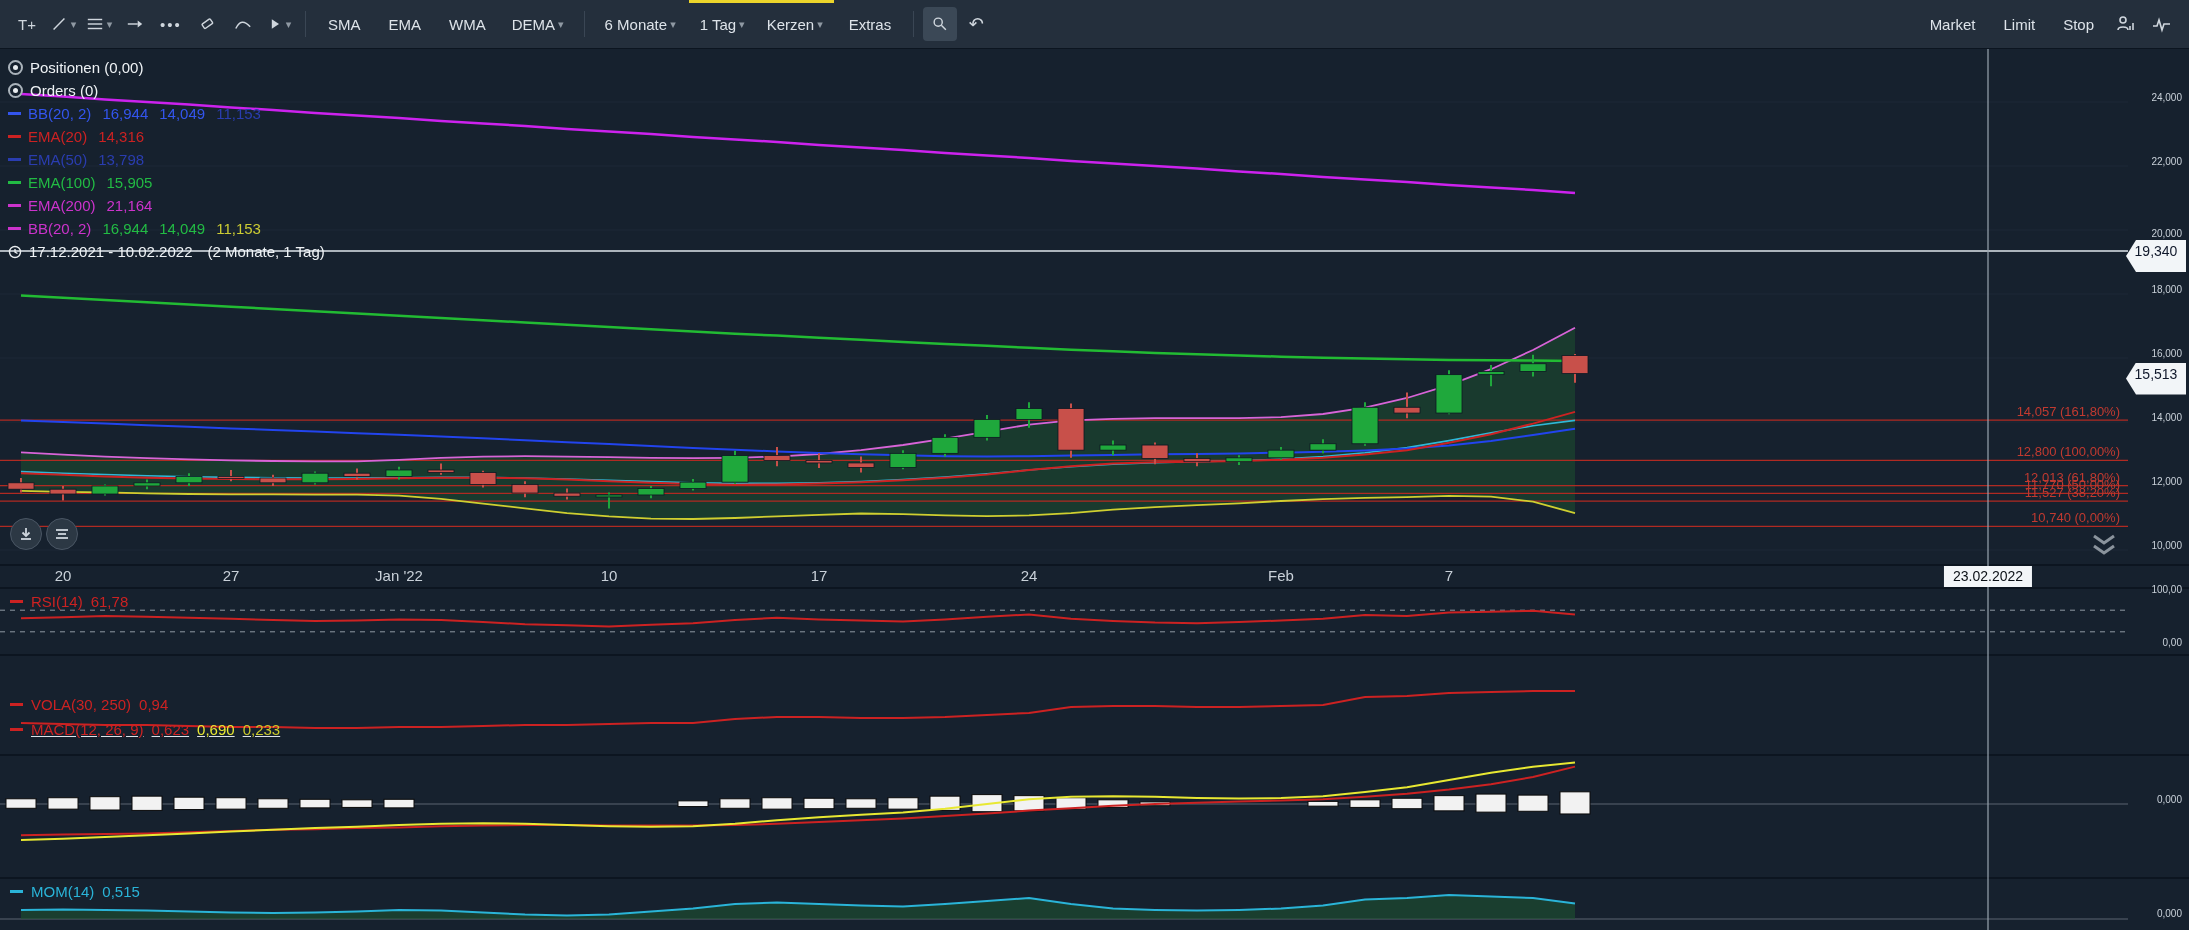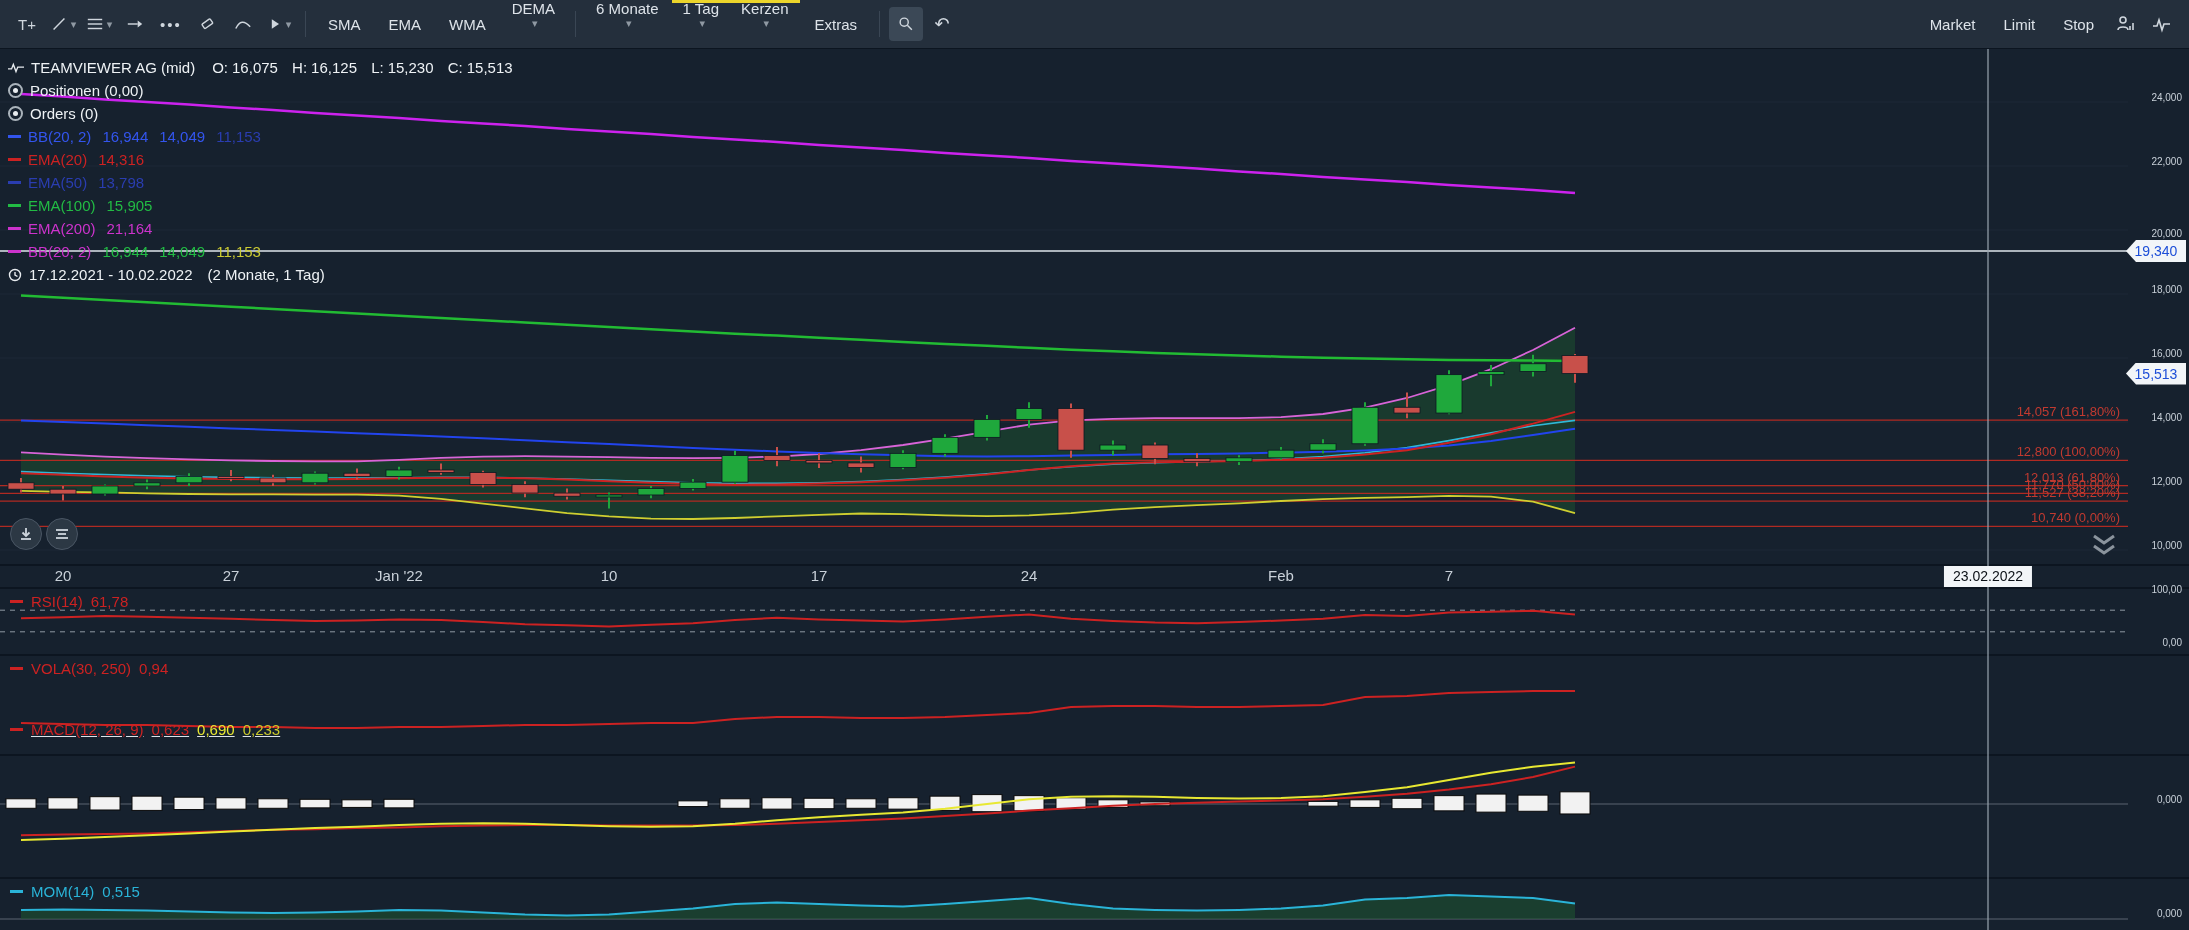--- a/index.html
+++ b/index.html
@@ -9,32 +9,32 @@
   .toolbar{position:absolute;top:0;left:0;width:2189px;height:49px;background:#242f3c;
            border-bottom:1px solid #0c1520;display:flex;align-items:center;padding:0 10px;
            gap:2px;z-index:5;box-sizing:border-box;}
   .tb-icon{min-width:34px;height:34px;display:flex;align-items:center;justify-content:center;
            color:#cfd6dd;font-size:15px;cursor:pointer;}
   .tb-icon svg{stroke:#cfd6dd;fill:none;stroke-width:1.6;}
   .tb-icon.zoom{background:#3b4856;border-radius:4px;}
   .caret{color:#8f99a3;font-size:11px;margin-left:3px;}
   .tb-text{background:none;border:none;color:#dde3e9;font-size:15px;padding:0 13px;height:49px;
            font-family:inherit;cursor:pointer;}
-  .tb-dd{display:flex;align-items:center;padding:0 11px;height:49px;font-size:15px;cursor:pointer;flex-direction:column;}
+  .tb-dd{display:flex;align-items:center;padding:0 11px;height:49px;font-size:15px;cursor:pointer;}
   .tb-sep{width:1px;height:26px;background:#3a4654;margin:0 7px;}
   .active-group{display:flex;align-items:center;height:49px;box-shadow:inset 0 3px 0 #ecd52b;}
   .tb-right{margin-left:auto;display:flex;align-items:center;gap:2px;}
   
   #plot{position:absolute;top:0;left:0;z-index:1;}
   #overlays{position:absolute;inset:0;z-index:2;pointer-events:none;}
   #overlays div{position:absolute;}
   .ptick{left:2128px;width:54px;text-align:right;color:#c9d1d9;font-size:10px;}
   .xtick{transform:translateX(-50%);color:#c9d1d9;font-size:15px;}
   .fiblabel{left:1890px;width:230px;text-align:right;color:#c23a30;font-size:13px;}
-  .tag{left:2126px;width:60px;height:22px;background:#f2f5f8;color:#1d4ed8;font-size:14px;
+  .tag{left:2126px;width:60px;height:32px;background:#f2f5f8;color:#0f172a;font-size:14px;
        line-height:22px;text-align:center;clip-path:polygon(0 50%,10px 0,100% 0,100% 100%,10px 100%);}
   .datebox{transform:translateX(-50%);top:566px;background:#f2f5f8;color:#0b1016;font-size:14px;
            line-height:21px;height:21px;padding:0 9px;white-space:nowrap;}
   .plabel{left:10px;display:flex;align-items:center;gap:8px;font-size:15px;white-space:nowrap;}
   
   .legend{position:absolute;top:56px;left:8px;z-index:3;font-size:15px;}
   .lrow{height:23px;display:flex;align-items:center;gap:7px;white-space:nowrap;}
   .dash{width:13px;height:3px;display:inline-block;flex:0 0 auto;}
   .radio{width:11px;height:11px;border:2px solid #aab3bb;border-radius:50%;display:inline-flex;
          align-items:center;justify-content:center;flex:0 0 auto;}
@@ -326,52 +326,40 @@
     <div class="fiblabel" style="top: 485.136px;">11,527 (38,20%)</div>
     <div class="fiblabel" style="top: 510.32px;">10,740 (0,00%)</div>
     <div class="tag" style="top: 240.12px;">19,340</div>
     <div class="tag" style="top: 362.584px;">15,513</div>
     <div class="datebox" style="left: 1988px;">23.02.2022</div>
     <div class="plabel" style="top: 593px;">
       <span class="dash" style="background: rgb(204, 34, 34);"></span>
       <span style="color: rgb(204, 34, 34); text-align: right;">RSI(14)</span>
       <span style="color: rgb(204, 34, 34);">61,78</span>
     </div>
-    <div class="plabel" style="top: 660px;">
+    <div class="plabel" style="top: 696px;">
       <span class="dash" style="background: rgb(204, 34, 34);"></span>
       <span style="color: rgb(204, 34, 34);">VOLA(30, 250)</span>
       <span style="color: rgb(204, 34, 34);">0,94</span>
     </div>
     <div class="plabel" style="top: 721px; text-decoration: underline;">
       <span class="dash" style="background: rgb(204, 34, 34);"></span>
       <span style="color: rgb(204, 34, 34);">MACD(12, 26, 9)</span>
       <span style="color: rgb(204, 34, 34);">0,623</span>
       <span style="color: rgb(232, 232, 50);">0,690</span>
       <span style="color: rgb(201, 201, 44);">0,233</span>
     </div>
     <div class="plabel" style="top: 883px;">
       <span class="dash" style="background: rgb(42, 180, 216);"></span>
       <span style="color: rgb(42, 180, 216);">MOM(14)</span>
       <span style="color: rgb(42, 180, 216);">0,515</span>
     </div>
   </div>
 
 <div class="legend">
-  <div class="lrow">
-    <svg width="16" height="14" viewBox="0 0 18 14" style="stroke:#e8ecef;fill:none;stroke-width:1.5;">
-        <path d="M0 8 h4 l2 -5 3 8 2 -5 h7"></path>
-      </svg>
-    <span style="color:#eef2f5;">TEAMVIEWER AG (mid)</span>
-    <span>
-      <span class="ohlc-k">O:</span><span class="ohlc-v">16,075</span>
-      <span class="ohlc-k">H:</span><span class="ohlc-v">16,125</span>
-      <span class="ohlc-k">L:</span><span class="ohlc-v">15,230</span>
-      <span class="ohlc-k">C:</span><span class="ohlc-v">15,513</span>
-    </span>
-  </div>
   <div class="lrow">
     <span class="radio"></span>
     <span style="color:#eef2f5;">Positionen (0,00)</span>
   </div>
   <div class="lrow">
     <span class="radio"></span>
     <span style="color:#eef2f5;">Orders (0)</span>
   </div>
   <div id="ind-rows">
       <div class="lrow">

